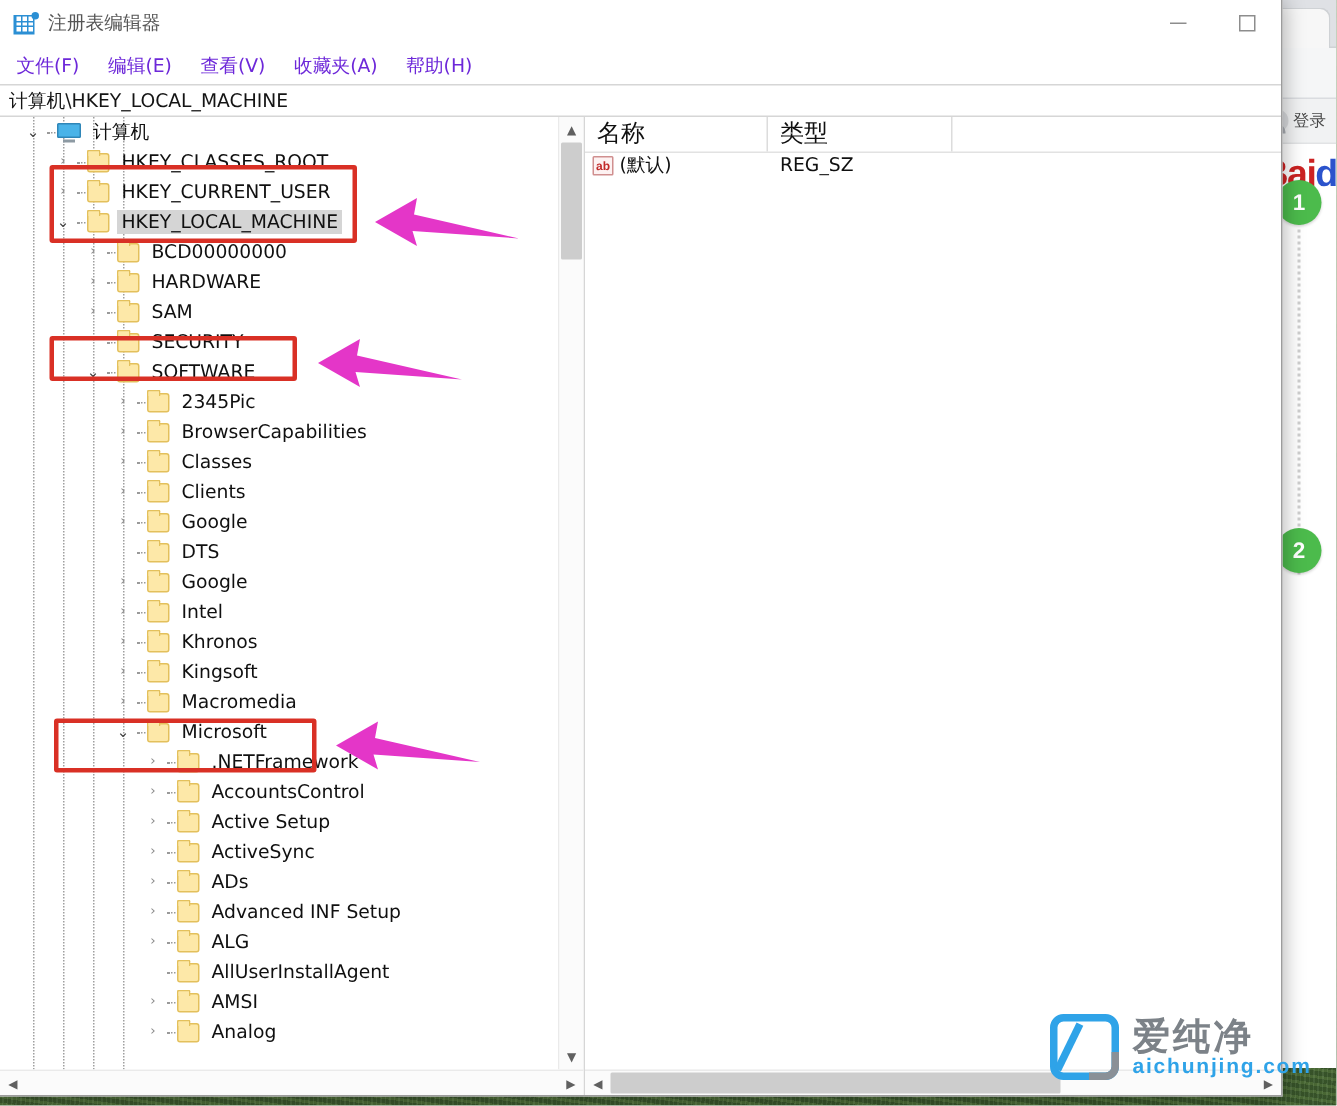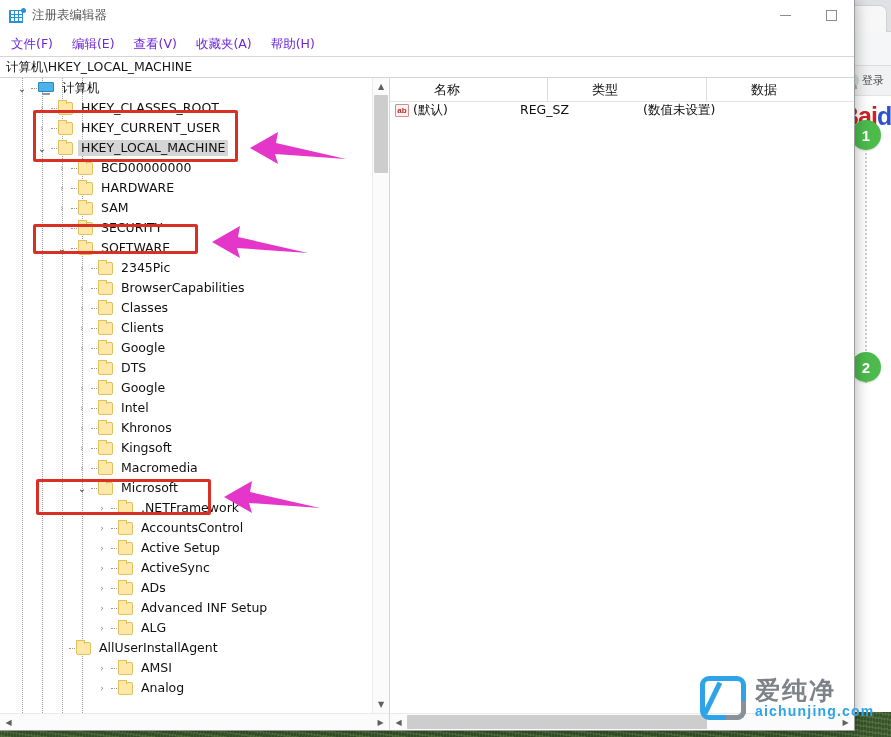--- a/index.html
+++ b/index.html
@@ -425,26 +425,25 @@
     height: 24px;
     display: flex;
     flex: 0 0 auto;
     border-bottom: 1px solid #e2e2e2;
     background: #ffffff;
   }
   .lv-col {
     display: flex;
     align-items: center;
     padding-left: 8px;
-    font-size: 13px;
+    font-size: 16px;
     color: #101010;
     border-right: 1px solid #dcdcdc;
     font-family: "DejaVu Sans", sans-serif;
     flex: 0 0 auto;
-    margin-left: 36px;
   }
   .lv-col.c0 { width: 122px; }
   .lv-col.c1 { width: 123px; }
   .lv-col.c2 { width: 190px; border-right: 1px solid #dcdcdc; }
   .lv-body { flex: 1 1 auto; overflow: hidden; background: #ffffff; }
   .lv-row {
     height: 22px;
     display: flex;
     align-items: flex-start;
   }
@@ -784,21 +783,21 @@
                   <span class="dline"></span>
                   <span class="folder"></span>
                   <span class="tlabel">Advanced INF Setup</span>
                 </div>
                 <div class="tnode" style="padding-left: 94px;">
                   <span class="twist">›</span>
                   <span class="dline"></span>
                   <span class="folder"></span>
                   <span class="tlabel">ALG</span>
                 </div>
-                <div class="tnode" style="padding-left: 52px;">
+                <div class="tnode" style="padding-left: 94px;">
                   <span class="twist"></span>
                   <span class="dline"></span>
                   <span class="folder"></span>
                   <span class="tlabel">AllUserInstallAgent</span>
                 </div>
                 <div class="tnode" style="padding-left: 94px;">
                   <span class="twist">›</span>
                   <span class="dline"></span>
                   <span class="folder"></span>
                   <span class="tlabel">AMSI</span>
@@ -823,30 +822,28 @@
           <div class="hsb-arrow">◀</div>
           <div class="hsb-track"></div>
           <div class="hsb-arrow">▶</div>
         </div>
       </div>
 
       <div id="list-pane">
         <div class="lv-header">
           <div class="lv-col c0">名称</div>
           <div class="lv-col c1">类型</div>
-          <div class="lv-col c2">数据</div>
         </div>
         <div class="lv-body">
           <div class="lv-row">
             <div class="lv-cell c0">
               <span class="ab-icon">ab</span>
               <span>(默认)</span>
             </div>
             <div class="lv-cell c1">REG_SZ</div>
-            <div class="lv-cell c2">(数值未设置)</div>
           </div>
         </div>
         <div class="hscroll">
           <div class="hsb-arrow">◀</div>
           <div class="hsb-track">
             <div class="hsb-thumb" style="left:0; width:300px;"></div>
           </div>
           <div class="hsb-arrow">▶</div>
         </div>
       </div>

